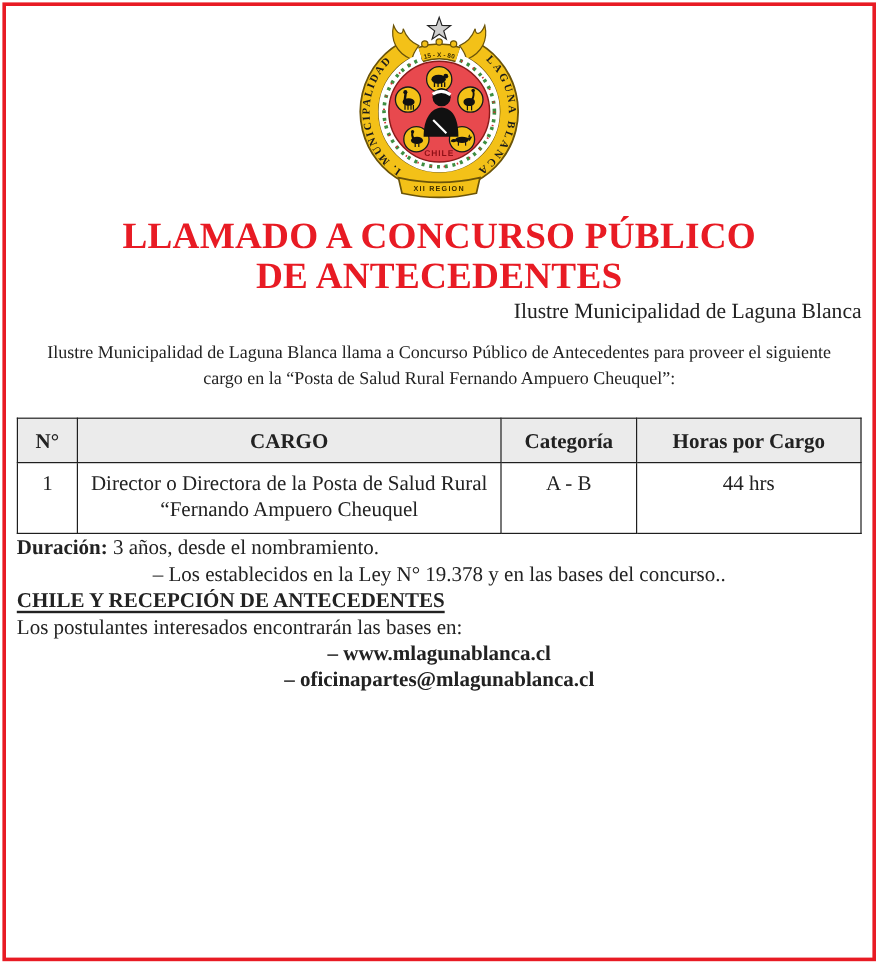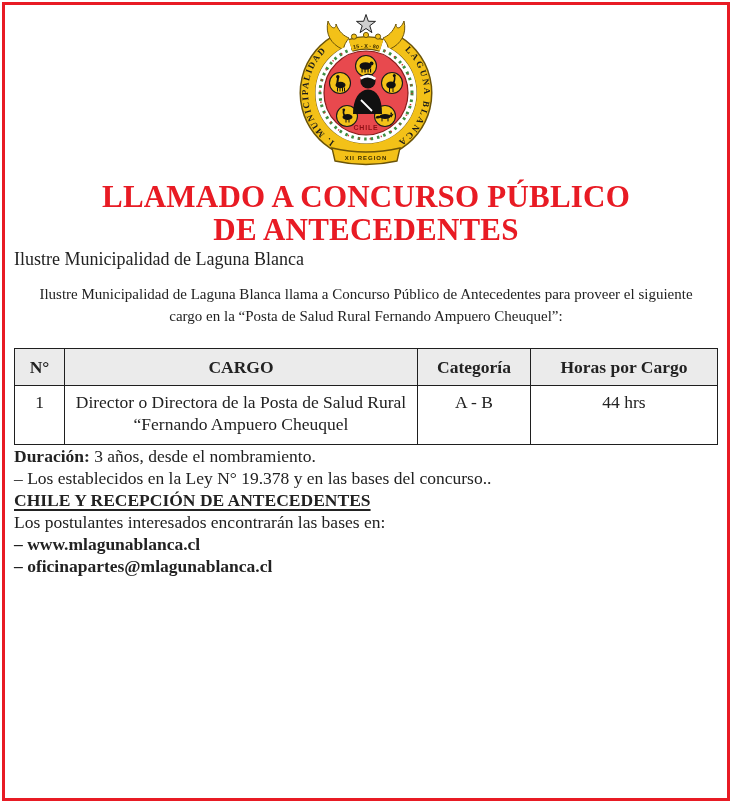--- a/index.html
+++ b/index.html
@@ -39,21 +39,21 @@
   }
   .subtitle{
     margin-top:9px;
     text-align:center;
     font-weight:700;
     font-size:20px;
     line-height:1.15;
   }
   .org{
     margin-top:3px;
-    text-align:left;
+    text-align:right;
     font-size:18px;
     line-height:1.15;
   }
   .intro{
     margin:14px auto 0;
     max-width:686px;
     text-align:center;
     font-size:15px;
     line-height:1.45;
   }
@@ -83,21 +83,21 @@
   .col-hrs{width:178px;}
   p.line{margin:0;font-size:17.5px;line-height:22px;}
   .mt-sec{margin-top:16px;}
   .mt-par{margin-top:15px;}
   .heading{
     font-weight:700;
     text-decoration:underline;
     text-decoration-thickness:1.5px;
     text-underline-offset:3px;
   }
-  .indent{margin-left:24px;}
+  .indent{margin-left:24px;text-align:center;}
   .bold{font-weight:700;}
 </style>
 </head>
 <body>
 
 <div class="sheet">
   <div class="frame"></div>
   <div class="content">
 
     <svg class="seal" width="182" height="160" viewBox="0 0 180 160" aria-hidden="true">

